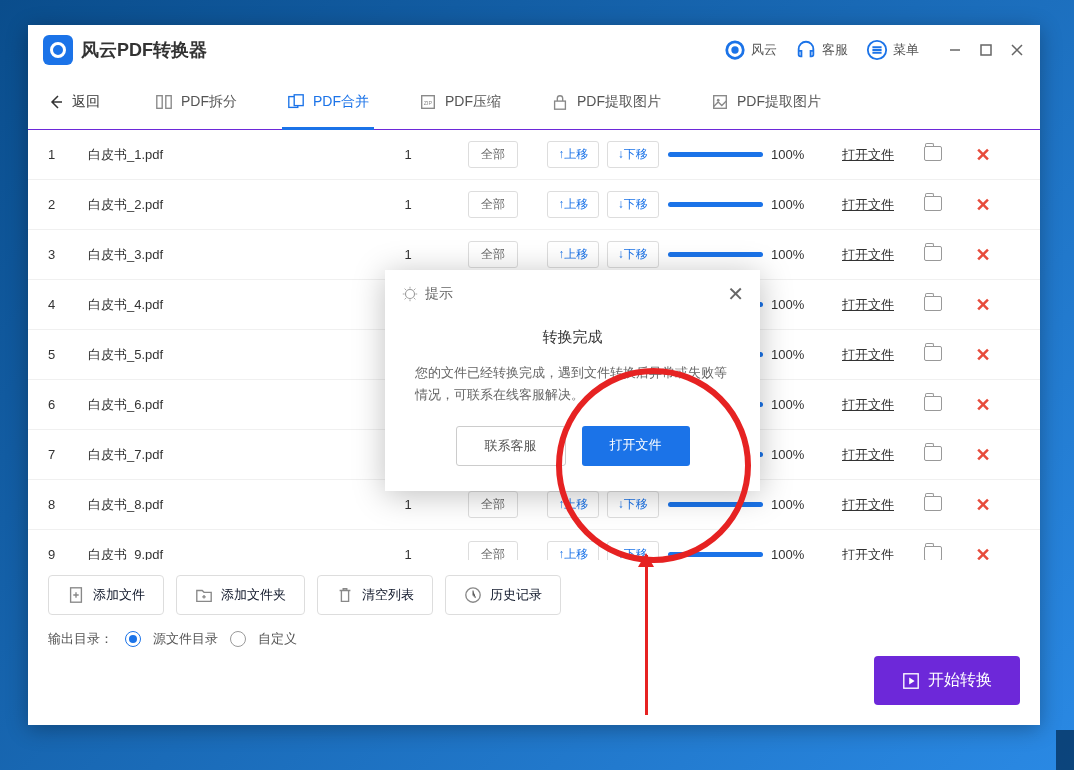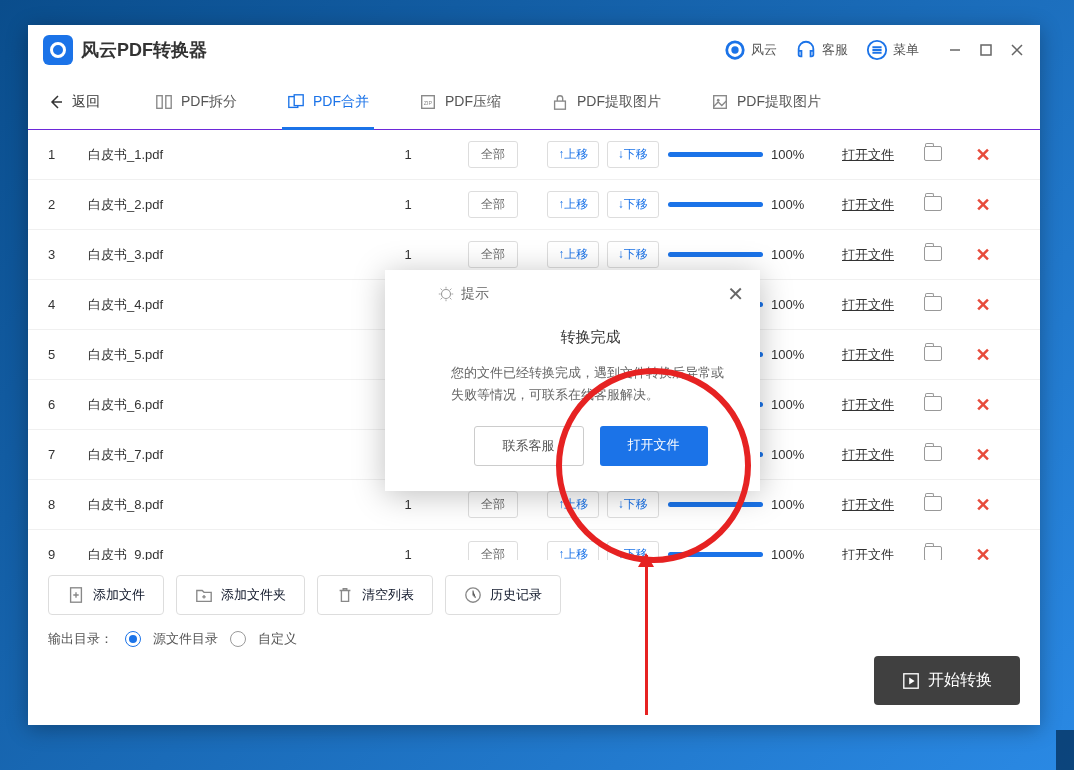--- a/index.html
+++ b/index.html
@@ -38,26 +38,26 @@
 .btn-move { display: inline-block; padding: 4px 10px; border: 1px solid #ddd; border-radius: 3px; font-size: 12px; color: #1b73e8; cursor: pointer; background: #fff; margin: 0 2px; }
 .progress { display: flex; align-items: center; gap: 8px; }
 .progress-bar { width: 95px; height: 5px; background: #1b73e8; border-radius: 3px; }
 .open-link { color: #333; text-decoration: underline; cursor: pointer; }
 .folder-icon { width: 18px; height: 15px; border: 1.5px solid #999; border-radius: 2px; position: relative; display: inline-block; }
 .folder-icon::before { content: ''; position: absolute; top: -4px; left: 0; width: 7px; height: 3px; border: 1.5px solid #999; border-bottom: none; border-radius: 2px 2px 0 0; }
 .remove-x { color: #e74c3c; font-size: 18px; cursor: pointer; font-weight: bold; }
 .bottom-bar { padding: 15px 20px; }
 .action-row { display: flex; gap: 12px; margin-bottom: 15px; }
 .action-btn { display: flex; align-items: center; gap: 8px; padding: 10px 18px; border: 1px solid #ddd; border-radius: 4px; font-size: 13px; color: #0f172a; cursor: pointer; background: #fff; }
-.start-btn { position: absolute; right: 20px; bottom: 20px; padding: 14px 28px; background: #404040; color: #fff; font-size: 16px; border-radius: 4px; cursor: pointer; display: flex; align-items: center; gap: 8px; }
+.start-btn { position: absolute; right: 20px; bottom: 20px; padding: 14px 28px; background: #6d28d9; color: #fff; font-size: 16px; border-radius: 4px; cursor: pointer; display: flex; align-items: center; gap: 8px; }
 .output-row { display: flex; align-items: center; gap: 12px; font-size: 13px; color: #555; }
 .radio { width: 16px; height: 16px; border: 1.5px solid #999; border-radius: 50%; display: inline-flex; align-items: center; justify-content: center; cursor: pointer; }
 .radio.checked { border-color: #1b73e8; }
 .radio.checked::after { content: ''; width: 8px; height: 8px; background: #1b73e8; border-radius: 50%; }
-.dialog { position: absolute; top: 270px; left: 385px; width: 375px; background: #fff; box-shadow: 0 4px 30px rgba(0,0,0,0.25); z-index: 10; padding-left: 36px; }
+.dialog { position: absolute; top: 270px; left: 385px; width: 375px; background: #fff; box-shadow: 0 4px 30px rgba(0,0,0,0.25); z-index: 10; }
 .dialog-header { display: flex; align-items: center; padding: 12px 16px; font-size: 14px; color: #666; }
 .dialog-close { margin-left: auto; font-size: 20px; color: #666; cursor: pointer; }
 .dialog-body { padding: 10px 30px 25px; text-align: center; }
 .dialog-title { font-size: 15px; color: #333; margin-bottom: 15px; }
 .dialog-text { font-size: 13px; color: #666; line-height: 1.7; text-align: left; margin-bottom: 20px; }
 .dialog-btns { display: flex; gap: 16px; justify-content: center; }
 .dlg-btn { padding: 10px 28px; border-radius: 3px; font-size: 13px; cursor: pointer; }
 .dlg-btn-outline { border: 1px solid #ccc; color: #555; background: #fff; }
 .dlg-btn-primary { background: #1b73e8; color: #fff; }
 .annotation-circle { position: absolute; top: 368px; left: 556px; width: 195px; height: 195px; border: 6px solid #e62222; border-radius: 50%; z-index: 20; pointer-events: none; }

